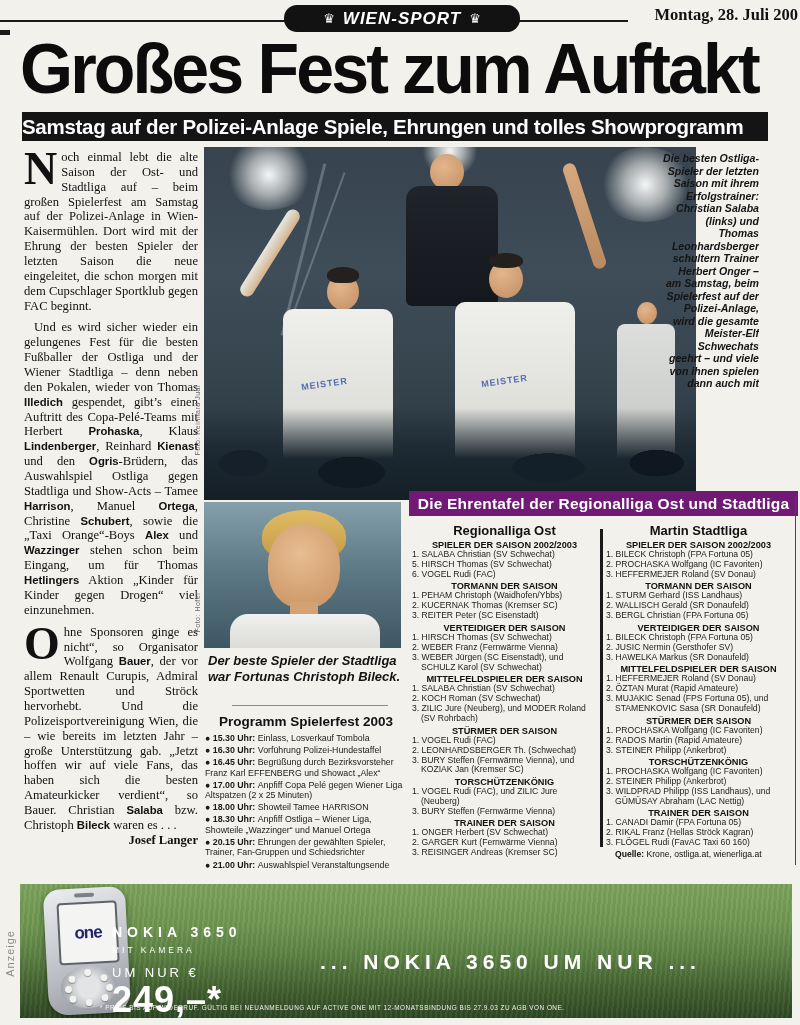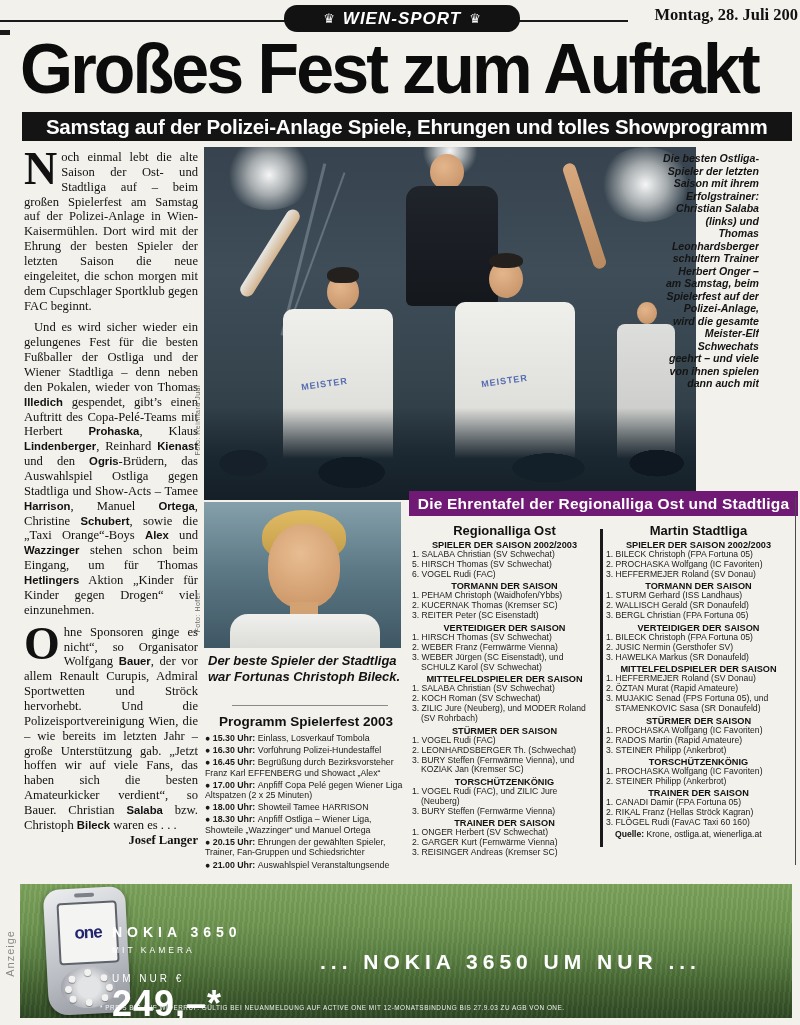--- a/index.html
+++ b/index.html
@@ -16,21 +16,21 @@
          font-weight:700;font-size:17px;letter-spacing:1px;}
   .date{position:absolute;right:2px;top:5px;font-weight:bold;font-size:16.5px;}
 
   
   .headline{position:absolute;left:20px;top:28px;width:780px;margin:0;
         font-family:"Liberation Sans",sans-serif;font-weight:700;font-size:71px;
         letter-spacing:-3px;transform:scaleX(0.96);transform-origin:left center;
         color:#0c0c0c;white-space:nowrap;}
   .subhead{position:absolute;left:22px;top:112px;width:746px;height:29px;background:#141414;
         color:#fdfdfd;font-family:"Liberation Sans",sans-serif;font-weight:700;font-size:20.5px;
-        line-height:29px;padding-left:24px;letter-spacing:-0.3px;white-space:nowrap;overflow:hidden;}
+        line-height:29px;padding-left:0;letter-spacing:-0.3px;white-space:nowrap;overflow:hidden;}
 
   
   .left-col{position:absolute;left:24px;top:150px;width:174px;height:722px;overflow:hidden;
         font-size:12.6px;line-height:1.18;}
   .body-para{margin:0 0 7px;text-align:justify;}
   .body-para.indent{text-indent:10px;}
   .dropcap{float:left;font-weight:bold;font-size:46px;line-height:34px;margin:2px 4px 0 0;}
   .bold-name{font-family:"Liberation Sans",sans-serif;font-weight:700;font-size:11.3px;}
   .byline{float:right;font-weight:bold;}
 
@@ -117,21 +117,21 @@
   .phone-screen{position:absolute;left:13px;top:14px;width:56px;height:58px;border-radius:4px;
         background:#f4f4f2;border:2px solid #5e626a;display:flex;align-items:center;justify-content:center;}
   .one-logo{font-weight:700;font-size:17px;color:#23266e;letter-spacing:-1px;}
   .phone-keypad{position:absolute;left:13px;top:78px;width:56px;height:42px;border-radius:50%;
         background:radial-gradient(circle,#e3e4e6 0 30%,#aeb1b7 70%,#83878e 100%);}
   .key-dot{position:absolute;width:7px;height:7px;border-radius:50%;background:#f2f2f0;
         box-shadow:0 1px 1px rgba(0,0,0,.35);}
   .ad-text{position:absolute;left:92px;top:40px;}
   .ad-product{font-weight:700;font-size:14px;letter-spacing:5px;}
   .ad-feature{font-size:8.5px;letter-spacing:3px;margin-top:5px;}
-  .ad-price-prefix{font-size:10px;letter-spacing:3px;margin-top:18px;}
+  .ad-price-prefix{font-size:13px;letter-spacing:3px;margin-top:10px;}
   .ad-price{font-weight:700;font-size:36px;letter-spacing:1px;line-height:1;margin-top:2px;}
   .ad-banner{position:absolute;left:300px;top:66px;width:452px;font-weight:700;font-size:21px;
         letter-spacing:5px;white-space:nowrap;}
   .ad-fine{position:absolute;left:80px;top:120px;width:600px;font-size:6.4px;letter-spacing:.5px;
         color:rgba(255,255,255,0.92);white-space:nowrap;}
 </style>
 </head>
 <body>
 
 <div class="page">
@@ -263,20 +263,21 @@
           <div class="honor-entry">1. HEFFERMEJER Roland (SV Donau)</div>
           <div class="honor-entry">2. ÖZTAN Murat (Rapid Amateure)</div>
           <div class="honor-entry">3. MUJAKIC Senad (FPS Fortuna 05), und STAMENKOVIC Sasa (SR Donaufeld)</div>
           <div class="honor-heading">STÜRMER DER SAISON</div>
           <div class="honor-entry">1. PROCHASKA Wolfgang (IC Favoriten)</div>
           <div class="honor-entry">2. RADOS Martin (Rapid Amateure)</div>
           <div class="honor-entry">3. STEINER Philipp (Ankerbrot)</div>
           <div class="honor-heading">TORSCHÜTZENKÖNIG</div>
           <div class="honor-entry">1. PROCHASKA Wolfgang (IC Favoriten)</div>
           <div class="honor-entry">2. STEINER Philipp (Ankerbrot)</div>
+          <div class="honor-entry">3. WILDPRAD Philipp (ISS Landhaus), und GÜMÜSAY Abraham (LAC Nettig)</div>
           <div class="honor-heading">TRAINER DER SAISON</div>
           <div class="honor-entry">1. CANADI Damir (FPA Fortuna 05)</div>
           <div class="honor-entry">2. RIKAL Franz (Hellas Ströck Kagran)</div>
           <div class="honor-entry">3. FLÖGEL Rudi (FavAC Taxi 60 160)</div>
           <div class="honor-source"><b>Quelle:</b><span> Krone, ostliga.at, wienerliga.at</span></div>
         </div>
     </div>
   </div>
   <div class="page-edge"></div>
 

